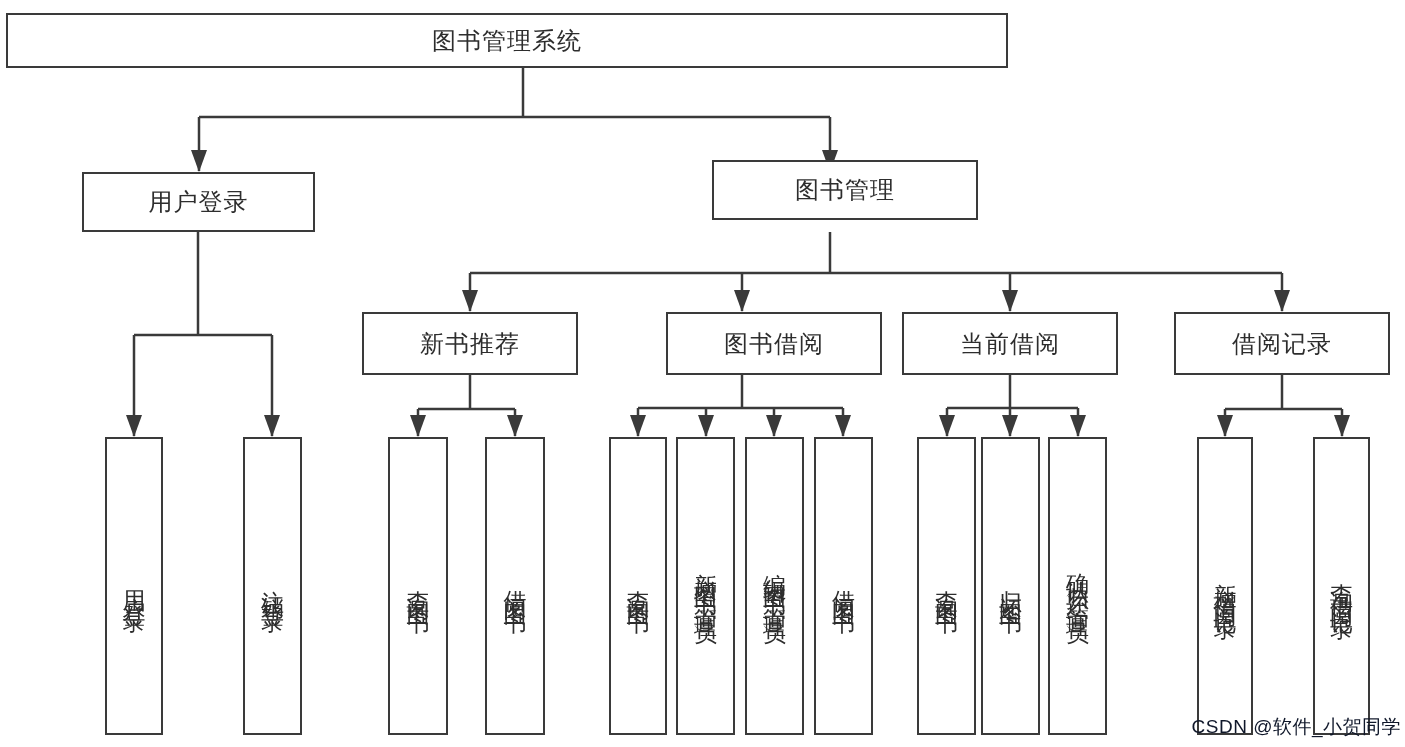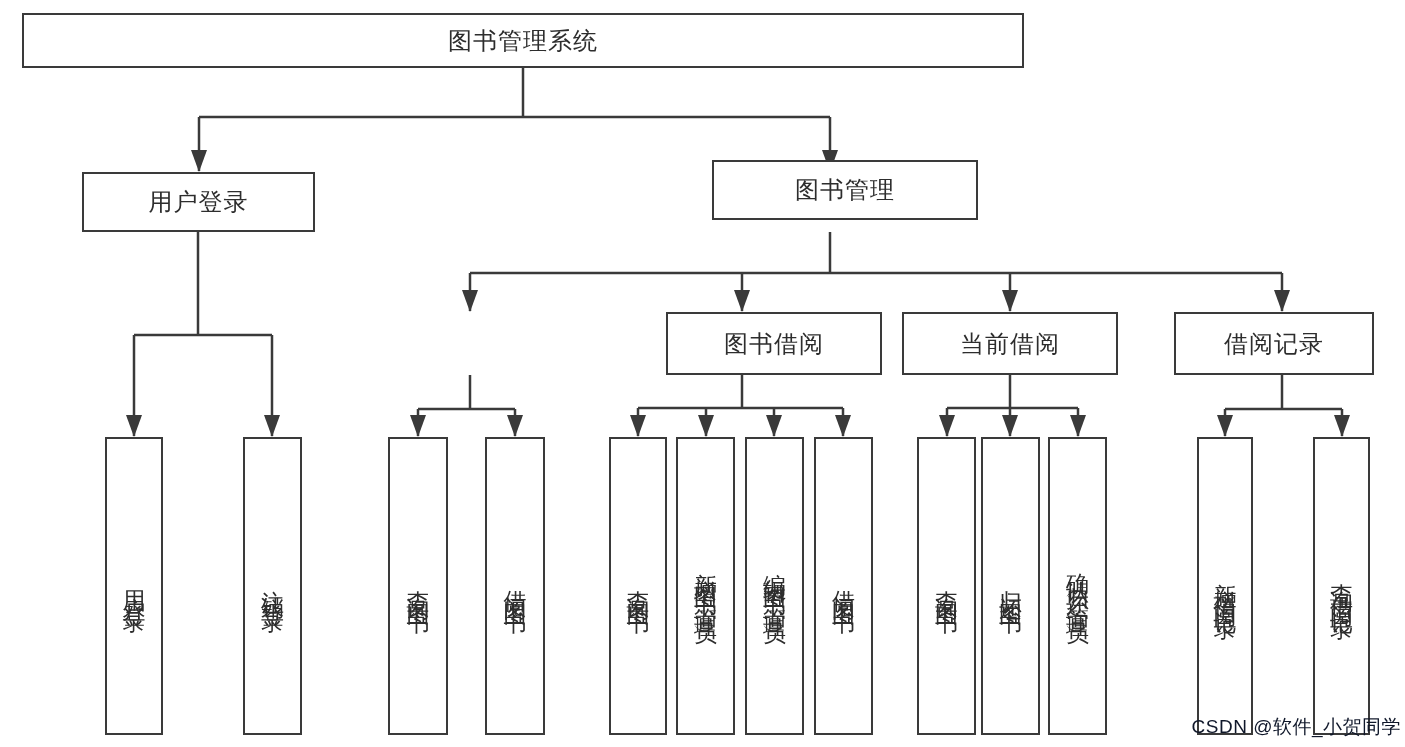--- a/index.html
+++ b/index.html
@@ -87,38 +87,41 @@
       <path d="M1010,408 V436" marker-end="url(#arrow)"></path>
       <path d="M1078,408 V436" marker-end="url(#arrow)"></path>
 
       <path d="M1282,375 V409"></path>
       <path d="M1225,409 H1342"></path>
       <path d="M1225,409 V436" marker-end="url(#arrow)"></path>
       <path d="M1342,409 V436" marker-end="url(#arrow)"></path>
     </g>
   </svg>
 
-  <div class="box" style="left:22px;top:13px;width:1002px;height:55px;">
+  <div class="box" style="left:6px;top:13px;width:1002px;height:55px;">
     <span class="h-label">图书管理系统</span>
   </div>
 
   <div class="box" style="left:82px;top:172px;width:233px;height:60px;">
     <span class="h-label">用户登录</span>
   </div>
   <div class="box" style="left:712px;top:160px;width:266px;height:60px;">
     <span class="h-label">图书管理</span>
   </div>
 
+  <div class="box" style="left:362px;top:312px;width:216px;height:63px;">
+    <span class="h-label">新书推荐</span>
+  </div>
   <div class="box" style="left:634px;top:312px;width:216px;height:63px;margin-left:32px;">
     <span class="h-label">图书借阅</span>
   </div>
   <div class="box" style="left:902px;top:312px;width:216px;height:63px;">
     <span class="h-label">当前借阅</span>
   </div>
-  <div class="box" style="left:1174px;top:312px;width:200px;height:63px;text-align:center;">
+  <div class="box" style="left:1174px;top:312px;width:216px;height:63px;text-align:center;">
     <span class="h-label">借阅记录</span>
   </div>
 
   <div class="box" style="left:105px;top:437px;width:58px;height:298px;">
     <span class="v-label">用户登录</span>
   </div>
   <div class="box" style="left:243px;top:437px;width:59px;height:298px;">
     <span class="v-label">注销登录</span>
   </div>
 

